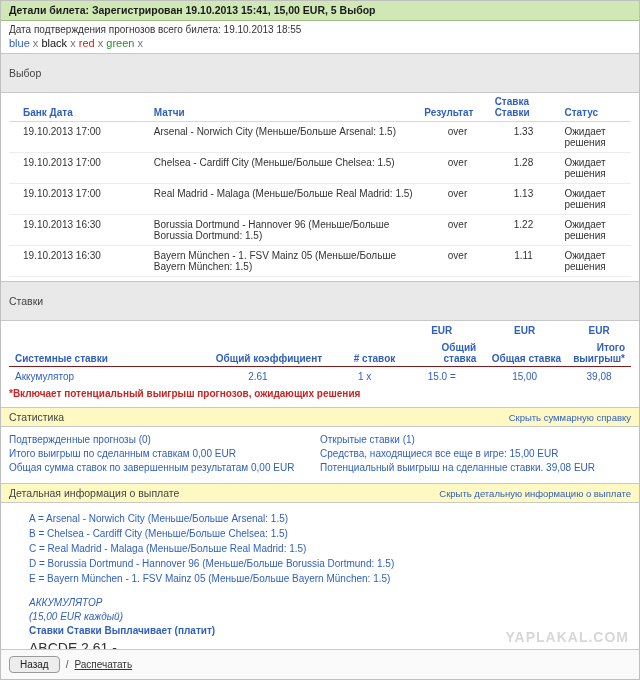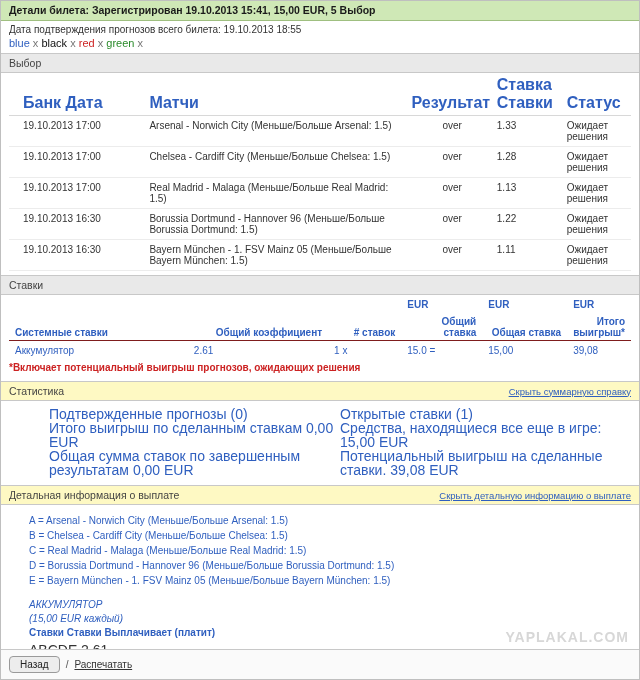--- a/index.html
+++ b/index.html
@@ -47,50 +47,50 @@
   .legend .red { color: #cc2222; }
   .legend .green { color: #2a8a2a; }
   .legend .x { color: #777777; }
 
   .section-head {
     background: #e9e9e9;
     border-top: 1px solid #c8c8c8;
     border-bottom: 1px solid #c8c8c8;
     color: #444444;
     font-size: 10.5px;
-    padding: 3px 8px;
+    padding: 13px 8px;
     font-weight: normal;
   }
 
   .bets-wrap { padding: 0 8px; }
 
   table.grid {
     width: 100%;
     border-collapse: collapse;
     font-size: 10px;
   }
   table.grid th {
     color: #2f5fbf;
     font-weight: bold;
     text-align: left;
     padding: 3px 4px 3px 0;
     border-bottom: 1px solid #d8d8d8;
-    font-size: 16px;
+    font-size: 10px;
     vertical-align: bottom;
   }
   table.grid td {
     padding: 4px 4px 4px 0;
     vertical-align: top;
     border-bottom: 1px solid #ececec;
     color: #333;
   }
   .col-date { width: 118px; padding-left: 14px !important; }
   .col-match { width: 250px; }
   .col-res { width: 62px; text-align: center; }
-  .col-stake { width: 54px; text-align: left; }
+  .col-stake { width: 54px; text-align: center; }
   .col-status { width: 58px; padding-left: 8px !important; }
   th.col-res, th.col-stake { text-align: left; }
   th.col-stake { text-align: right; }
 
   .status-cell { color: #333; line-height: 11px; }
 
   
   .stakes-wrap { padding: 0 8px; }
   table.stakes {
     width: 100%;
@@ -101,21 +101,21 @@
     color: #2f5fbf;
     font-weight: bold;
     text-align: right;
     padding: 2px 6px;
     vertical-align: bottom;
     border-bottom: 1px solid #7f1d1d;
   }
   table.stakes th.left { text-align: left; }
   table.stakes td {
     padding: 4px 6px;
-    text-align: left;
+    text-align: center;
     color: #2f5fbf;
   }
   table.stakes td.left { text-align: left; }
   .eur-label {
     color: #2f5fbf;
     font-weight: bold;
     font-size: 10px;
     text-align: right;
   }
   .eur-row td { padding: 0 6px; border: none; }
@@ -140,30 +140,28 @@
     border-bottom: 1px solid #c8c8c8;
     padding: 3px 8px;
     display: flex;
     justify-content: space-between;
     align-items: center;
     color: #444444;
     font-size: 10.5px;
   }
   .link {
     color: #2f5fbf;
-    text-decoration: underline;
     font-size: 9.5px;
     cursor: pointer;
   }
   .stats-body {
     display: flex;
     padding: 6px 8px 8px 8px;
     color: #2f5fbf;
-    font-size: 14px;
-    margin-left: 40px;
+    font-size: 10px;
   }
   .stats-col { width: 50%; line-height: 14px; }
   .stats-col .sub-title { font-weight: normal; }
   .stats-col div { color: #2f5fbf; }
 
   
   .payout-body {
     padding: 8px 8px 4px 28px;
     color: #2f5fbf;
     font-size: 10px;

